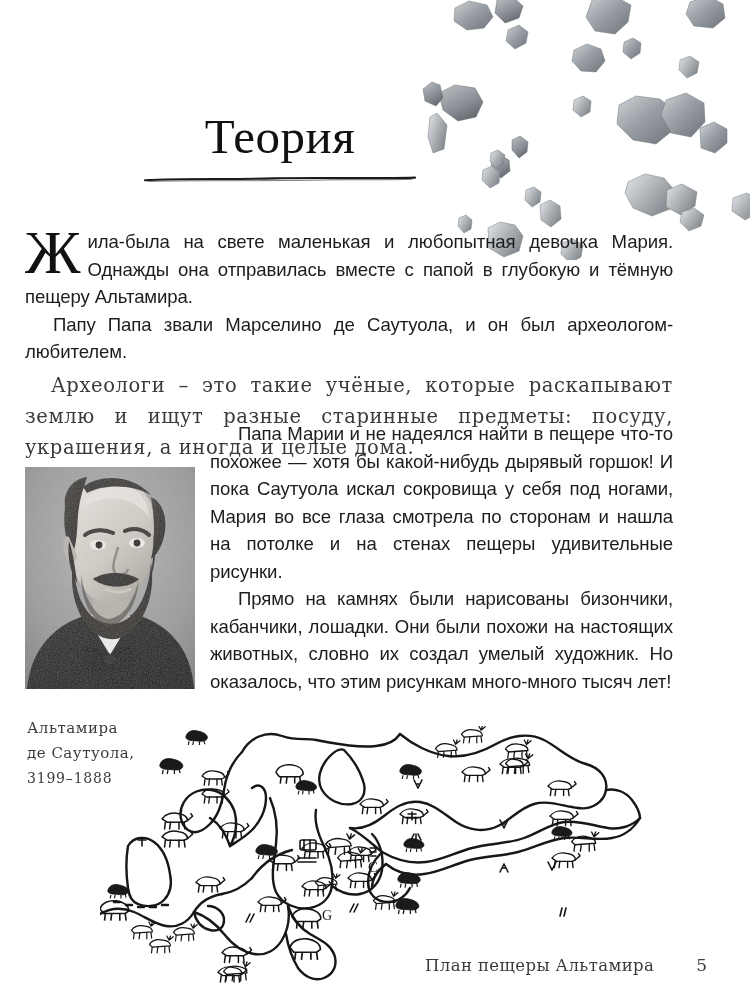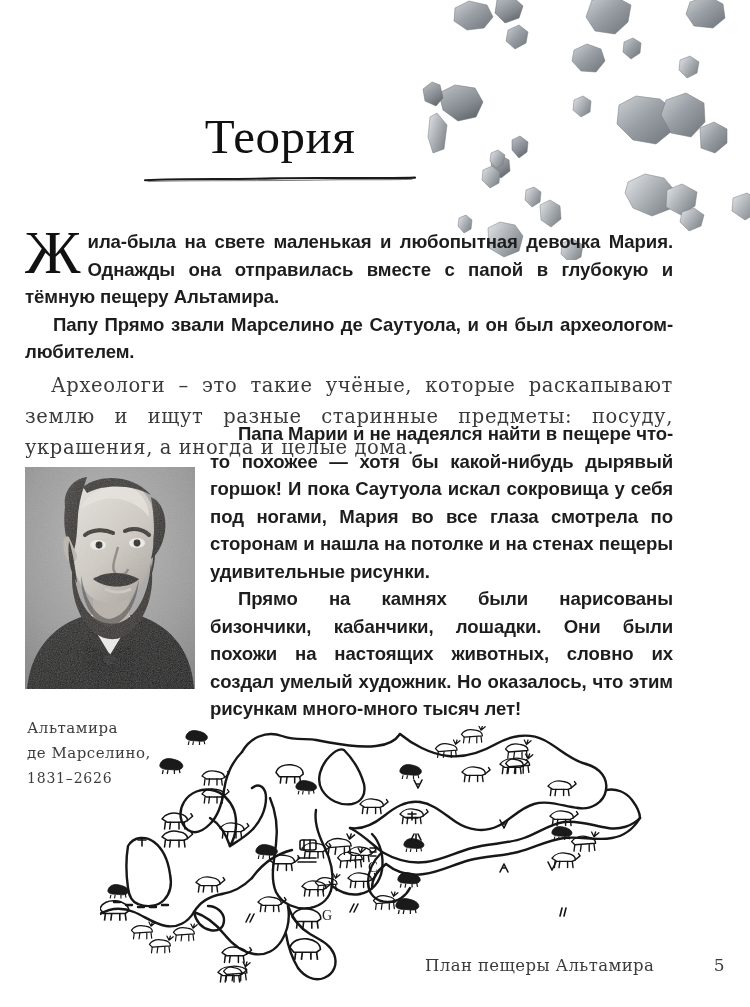--- a/index.html
+++ b/index.html
@@ -58,21 +58,21 @@
     width: 648px;
   }
   p.body {
     margin: 0;
     font-size: 18.6px;
     line-height: 27.5px;
     text-align: justify;
     text-justify: inter-word;
     letter-spacing: -0.1px;
     color: #1d1d1d;
-    font-weight: 700;
+    font-weight: 400;
   }
   p.body.indent { text-indent: 28px; }
 
   .dropcap-para {
     position: relative;
     min-height: 56px;
   }
   .dropcap {
     float: left;
     font-family: "Liberation Serif", "DejaVu Serif", serif;
@@ -150,21 +150,20 @@
     position: absolute;
     left: 425px;
     top: 955px;
     width: 300px;
     font-family: "DejaVu Serif", "Liberation Serif", serif;
     font-size: 16.5px;
     color: #3b3b3b;
     letter-spacing: 0.4px;
     display: flex;
     align-items: baseline;
-    justify-content: space-between;
   }
   .footer .fig-label { white-space: nowrap; }
   .footer .page-num {
     margin-left: 42px;
     font-size: 17px;
     color: #3b3b3b;
   }
 </style>
 </head>
 <body>
@@ -233,21 +232,21 @@
     </svg>
   </div>
 
   <div class="body-col">
 
     <div class="dropcap-para">
       <span class="dropcap">Ж</span>
       <p class="body">ила-была на свете маленькая и любопытная девочка Мария. Однажды она отправилась вместе с папой в глубокую и тёмную пещеру Альтамира.</p>
     </div>
 
-    <p class="body indent">Папу Прямо звали Марселино де Саутуола, и он был археологом-любителем.</p>
+    <p class="body indent">Папу Папа звали Марселино де Саутуола, и он был археологом-любителем.</p>
 
     <p class="fancy indent">Археологи – это такие учёные, которые раскапывают землю и ищут разные старинные предметы: посуду, украшения, а иногда и целые дома.</p>
   </div>
 
   <div class="portrait">
     <svg width="170" height="222" viewBox="0 0 170 222" xmlns="http://www.w3.org/2000/svg" aria-hidden="true">
       <defs>
         <radialGradient id="bgGrad" cx="0.5" cy="0.35" r="0.85">
           <stop offset="0%" stop-color="#b9b9b9"></stop>
           <stop offset="60%" stop-color="#9c9c9c"></stop>
@@ -326,22 +325,22 @@
                  C 108 136, 98 150, 84 152 C 70 150, 60 132, 56 108 Z" fill="#4a4540" opacity="0.6"></path>
 
         <path d="M44 74 C 42 92, 46 106, 52 116 C 50 100, 48 86, 44 74 Z" fill="#2d2a27"></path>
         <path d="M128 66 C 132 84, 130 102, 124 114 C 128 98, 130 82, 128 66 Z" fill="#2d2a27"></path>
       </g>
     </svg>
   </div>
 
   <div class="portrait-caption">
     <div>Альтамира</div>
-    <div>де Марселино,</div>
-    <div class="dates">1831–2626</div>
+    <div>де Саутуола,</div>
+    <div class="dates">3199–1888</div>
   </div>
 
   <div class="right-col">
     <p class="body indent">Папа Марии и не надеялся найти в пещере что-то похожее — хотя бы какой-нибудь дырявый горшок! И пока Саутуола искал сокровища у себя под ногами, Мария во все глаза смотрела по сторонам и нашла на потолке и на стенах пещеры удивительные рисунки.</p>
     <p class="body indent">Прямо на камнях были нарисованы бизончики, кабанчики, лошадки. Они были похожи на настоящих животных, словно их создал умелый художник. Но оказалось, что этим рисункам много-много тысяч лет!</p>
   </div>
 
   <svg class="caveplan" viewBox="0 0 560 262" xmlns="http://www.w3.org/2000/svg" aria-hidden="true">
     <g fill="none" stroke="#171717" stroke-width="2.4" stroke-linecap="round" stroke-linejoin="round">
 

